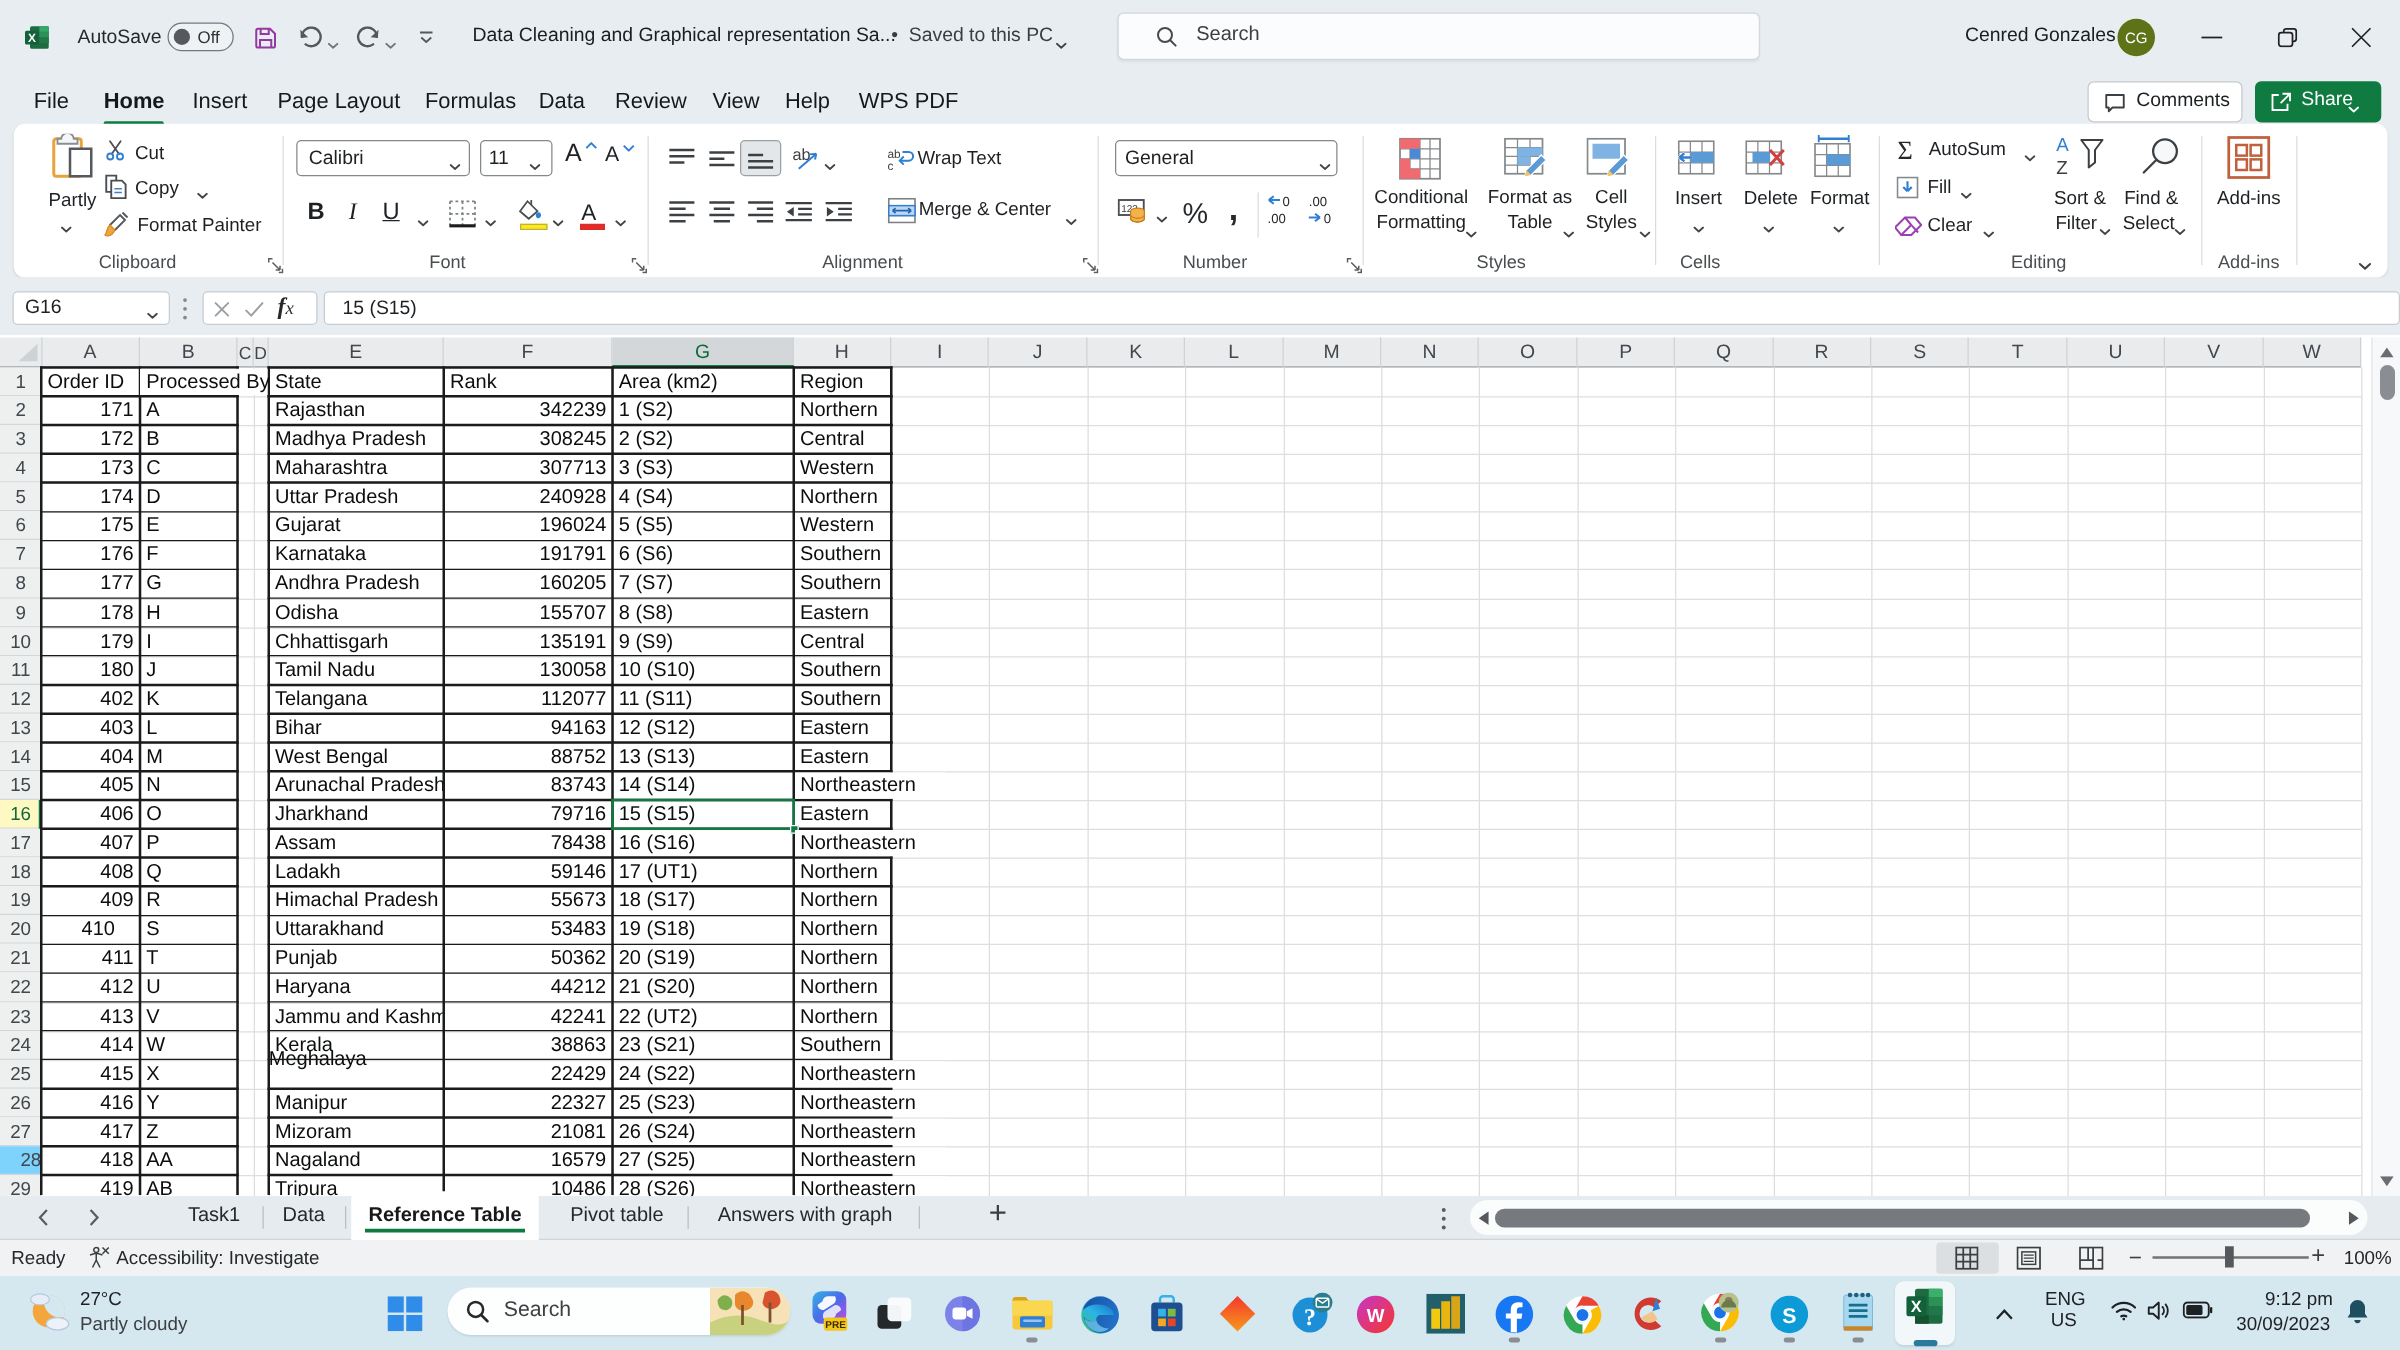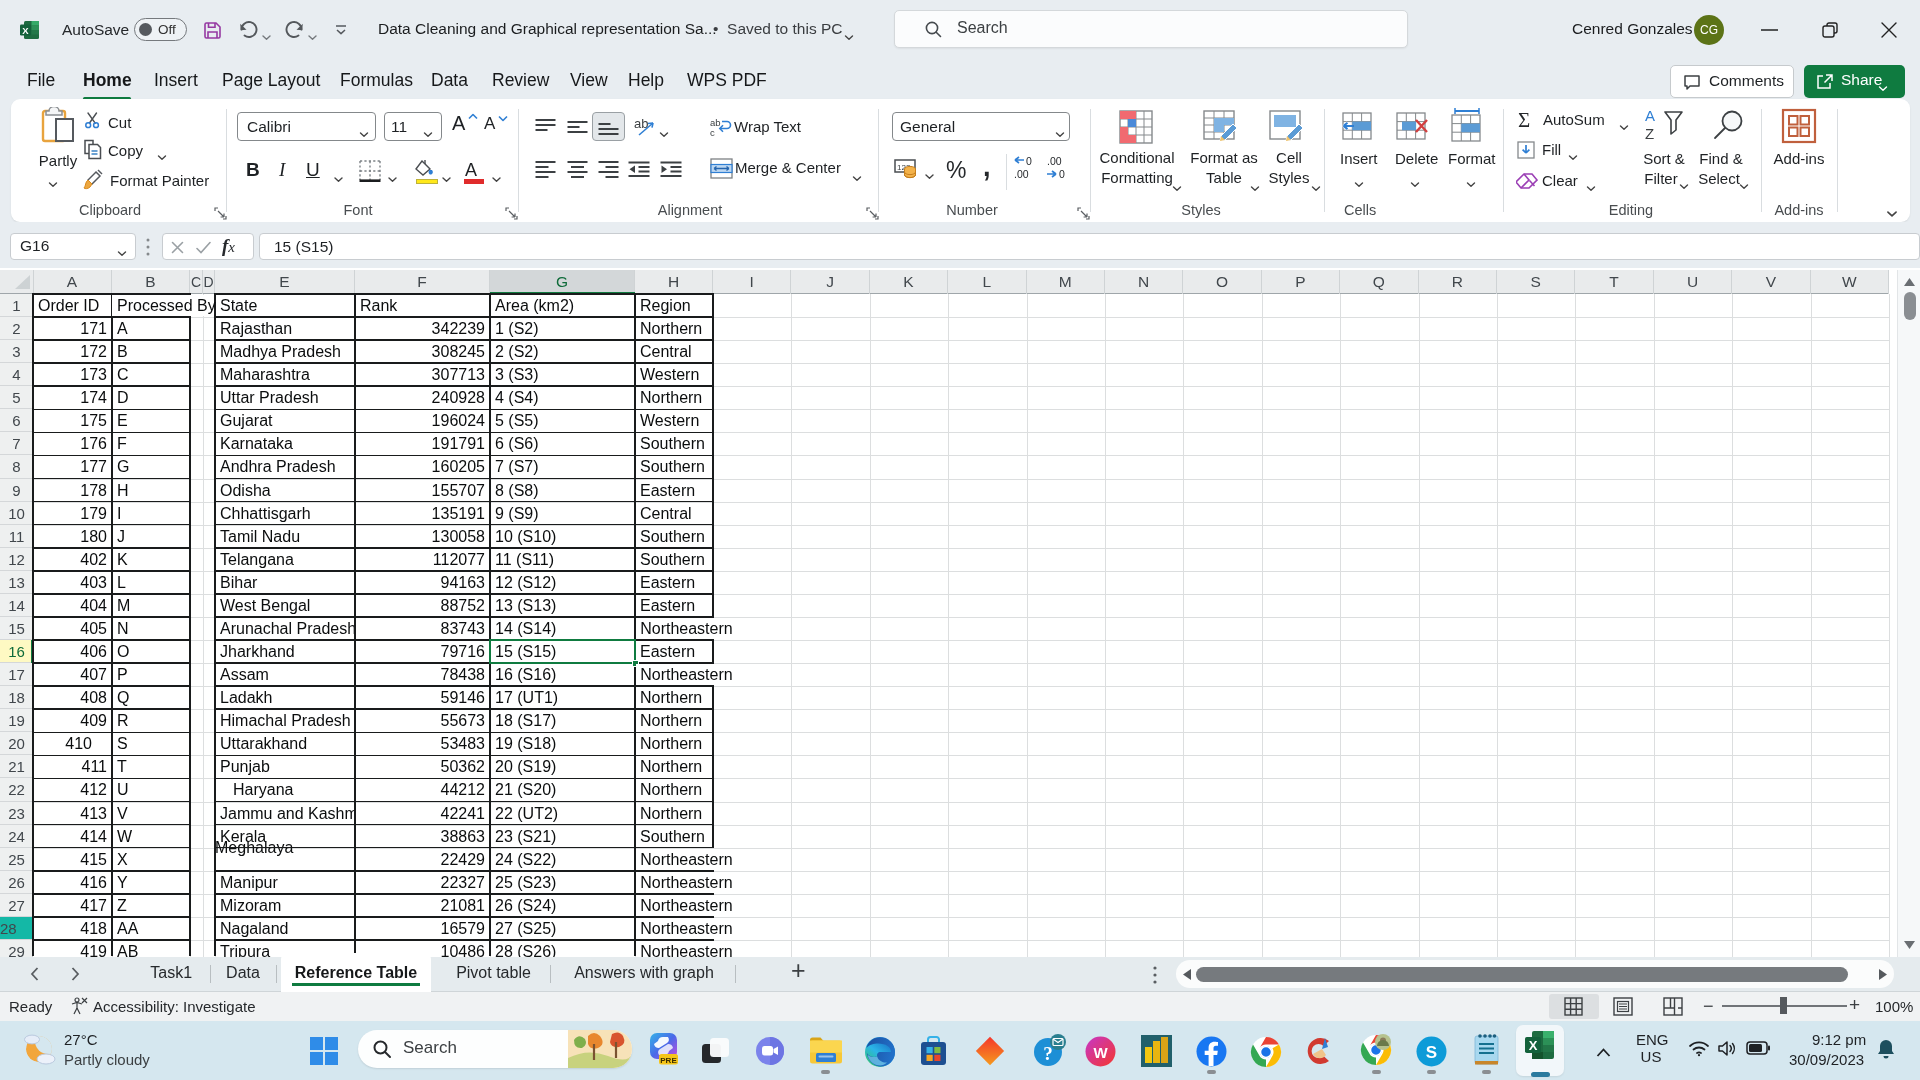--- a/index.html
+++ b/index.html
@@ -567,21 +567,21 @@
 <div class="abs" style="left:0;top:418.19000000000005px;width:33.0px;height:23.07px;background:#eef0f0;border-bottom:1px solid #d4d7d9;color:#41474c;font-size:15px;text-align:center;line-height:23.07px;">18</div>
 <div class="abs" style="left:0;top:441.26px;width:33.0px;height:23.07px;background:#eef0f0;border-bottom:1px solid #d4d7d9;color:#41474c;font-size:15px;text-align:center;line-height:23.07px;">19</div>
 <div class="abs" style="left:0;top:464.3299999999999px;width:33.0px;height:23.07px;background:#eef0f0;border-bottom:1px solid #d4d7d9;color:#41474c;font-size:15px;text-align:center;line-height:23.07px;">20</div>
 <div class="abs" style="left:0;top:487.4px;width:33.0px;height:23.07px;background:#eef0f0;border-bottom:1px solid #d4d7d9;color:#41474c;font-size:15px;text-align:center;line-height:23.07px;">21</div>
 <div class="abs" style="left:0;top:510.47px;width:33.0px;height:23.07px;background:#eef0f0;border-bottom:1px solid #d4d7d9;color:#41474c;font-size:15px;text-align:center;line-height:23.07px;">22</div>
 <div class="abs" style="left:0;top:533.54px;width:33.0px;height:23.07px;background:#eef0f0;border-bottom:1px solid #d4d7d9;color:#41474c;font-size:15px;text-align:center;line-height:23.07px;">23</div>
 <div class="abs" style="left:0;top:556.61px;width:33.0px;height:23.07px;background:#eef0f0;border-bottom:1px solid #d4d7d9;color:#41474c;font-size:15px;text-align:center;line-height:23.07px;">24</div>
 <div class="abs" style="left:0;top:579.6800000000001px;width:33.0px;height:23.07px;background:#eef0f0;border-bottom:1px solid #d4d7d9;color:#41474c;font-size:15px;text-align:center;line-height:23.07px;">25</div>
 <div class="abs" style="left:0;top:602.75px;width:33.0px;height:23.07px;background:#eef0f0;border-bottom:1px solid #d4d7d9;color:#41474c;font-size:15px;text-align:center;line-height:23.07px;">26</div>
 <div class="abs" style="left:0;top:625.82px;width:33.0px;height:23.07px;background:#eef0f0;border-bottom:1px solid #d4d7d9;color:#41474c;font-size:15px;text-align:center;line-height:23.07px;">27</div>
-<div class="abs" style="left:0;top:648.89px;width:33.0px;height:23.07px;background:#14b8a6;border-bottom:1px solid #d4d7d9;color:#41474c;font-size:15px;text-align:left;line-height:23.07px;">28</div>
+<div class="abs" style="left:0;top:648.89px;width:33.0px;height:23.07px;background:#7dd3fc;border-bottom:1px solid #d4d7d9;color:#41474c;font-size:15px;text-align:right;line-height:23.07px;">28</div>
 <div class="abs" style="left:0;top:671.96px;width:33.0px;height:23.07px;background:#eef0f0;border-bottom:1px solid #d4d7d9;color:#41474c;font-size:15px;text-align:center;line-height:23.07px;">29</div>
 <div class="abs" style="left:32.0px;top:26.0px;width:1px;height:663.0px;background:#c4c9cb;"></div>
 <div class="abs" style="left:30.5px;top:372.04999999999995px;width:2.5px;height:23.07px;background:#0f7b40;"></div>
 <div class="abs" style="left:112px;top:26.0px;width:1px;height:663.0px;background:#dcdedf;"></div>
 <div class="abs" style="left:190px;top:26.0px;width:1px;height:663.0px;background:#dcdedf;"></div>
 <div class="abs" style="left:203px;top:26.0px;width:1px;height:663.0px;background:#dcdedf;"></div>
 <div class="abs" style="left:215px;top:26.0px;width:1px;height:663.0px;background:#dcdedf;"></div>
 <div class="abs" style="left:355px;top:26.0px;width:1px;height:663.0px;background:#dcdedf;"></div>
 <div class="abs" style="left:490px;top:26.0px;width:1px;height:663.0px;background:#dcdedf;"></div>
 <div class="abs" style="left:635px;top:26.0px;width:1px;height:663.0px;background:#dcdedf;"></div>
@@ -748,21 +748,21 @@
 <div class="abs" style="left:490px;top:464.3299999999999px;width:145px;height:23.07px;overflow:hidden;white-space:nowrap;text-align:left;padding-left:5px;font-size:16px;color:#0b0d0e;line-height:24.07px;">19 (S18)</div>
 <div class="abs" style="left:635px;top:464.3299999999999px;width:78px;height:23.07px;overflow:hidden;white-space:nowrap;text-align:left;padding-left:5px;font-size:16px;color:#0b0d0e;line-height:24.07px;">Northern</div>
 <div class="abs" style="left:33px;top:487.4px;width:79px;height:23.07px;overflow:hidden;white-space:nowrap;text-align:right;padding-right:5px;font-size:16px;color:#0b0d0e;line-height:24.07px;">411</div>
 <div class="abs" style="left:112px;top:487.4px;width:78px;height:23.07px;overflow:hidden;white-space:nowrap;text-align:left;padding-left:5px;font-size:16px;color:#0b0d0e;line-height:24.07px;">T</div>
 <div class="abs" style="left:215px;top:487.4px;width:140px;height:23.07px;overflow:hidden;white-space:nowrap;text-align:left;padding-left:5px;font-size:16px;color:#0b0d0e;line-height:24.07px;">Punjab</div>
 <div class="abs" style="left:355px;top:487.4px;width:135px;height:23.07px;overflow:hidden;white-space:nowrap;text-align:right;padding-right:5px;font-size:16px;color:#0b0d0e;line-height:24.07px;">50362</div>
 <div class="abs" style="left:490px;top:487.4px;width:145px;height:23.07px;overflow:hidden;white-space:nowrap;text-align:left;padding-left:5px;font-size:16px;color:#0b0d0e;line-height:24.07px;">20 (S19)</div>
 <div class="abs" style="left:635px;top:487.4px;width:78px;height:23.07px;overflow:hidden;white-space:nowrap;text-align:left;padding-left:5px;font-size:16px;color:#0b0d0e;line-height:24.07px;">Northern</div>
 <div class="abs" style="left:33px;top:510.47px;width:79px;height:23.07px;overflow:hidden;white-space:nowrap;text-align:right;padding-right:5px;font-size:16px;color:#0b0d0e;line-height:24.07px;">412</div>
 <div class="abs" style="left:112px;top:510.47px;width:78px;height:23.07px;overflow:hidden;white-space:nowrap;text-align:left;padding-left:5px;font-size:16px;color:#0b0d0e;line-height:24.07px;">U</div>
-<div class="abs" style="left:215px;top:510.47px;width:140px;height:23.07px;overflow:hidden;white-space:nowrap;text-align:left;padding-left:18px;font-size:16px;color:#0b0d0e;line-height:24.07px;">Haryana</div>
+<div class="abs" style="left:215px;top:510.47px;width:140px;height:23.07px;overflow:hidden;white-space:nowrap;text-align:left;padding-left:5px;font-size:16px;color:#0b0d0e;line-height:24.07px;">Haryana</div>
 <div class="abs" style="left:355px;top:510.47px;width:135px;height:23.07px;overflow:hidden;white-space:nowrap;text-align:right;padding-right:5px;font-size:16px;color:#0b0d0e;line-height:24.07px;">44212</div>
 <div class="abs" style="left:490px;top:510.47px;width:145px;height:23.07px;overflow:hidden;white-space:nowrap;text-align:left;padding-left:5px;font-size:16px;color:#0b0d0e;line-height:24.07px;">21 (S20)</div>
 <div class="abs" style="left:635px;top:510.47px;width:78px;height:23.07px;overflow:hidden;white-space:nowrap;text-align:left;padding-left:5px;font-size:16px;color:#0b0d0e;line-height:24.07px;">Northern</div>
 <div class="abs" style="left:33px;top:533.54px;width:79px;height:23.07px;overflow:hidden;white-space:nowrap;text-align:right;padding-right:5px;font-size:16px;color:#0b0d0e;line-height:24.07px;">413</div>
 <div class="abs" style="left:112px;top:533.54px;width:78px;height:23.07px;overflow:hidden;white-space:nowrap;text-align:left;padding-left:5px;font-size:16px;color:#0b0d0e;line-height:24.07px;">V</div>
 <div class="abs" style="left:215px;top:533.54px;width:140px;height:23.07px;overflow:hidden;white-space:nowrap;text-align:left;padding-left:5px;font-size:16px;color:#0b0d0e;line-height:24.07px;">Jammu and Kashmir</div>
 <div class="abs" style="left:355px;top:533.54px;width:135px;height:23.07px;overflow:hidden;white-space:nowrap;text-align:right;padding-right:5px;font-size:16px;color:#0b0d0e;line-height:24.07px;">42241</div>
 <div class="abs" style="left:490px;top:533.54px;width:145px;height:23.07px;overflow:hidden;white-space:nowrap;text-align:left;padding-left:5px;font-size:16px;color:#0b0d0e;line-height:24.07px;">22 (UT2)</div>
 <div class="abs" style="left:635px;top:533.54px;width:78px;height:23.07px;overflow:hidden;white-space:nowrap;text-align:left;padding-left:5px;font-size:16px;color:#0b0d0e;line-height:24.07px;">Northern</div>
 <div class="abs" style="left:33px;top:556.61px;width:79px;height:23.07px;overflow:hidden;white-space:nowrap;text-align:right;padding-right:5px;font-size:16px;color:#0b0d0e;line-height:24.07px;">414</div>

